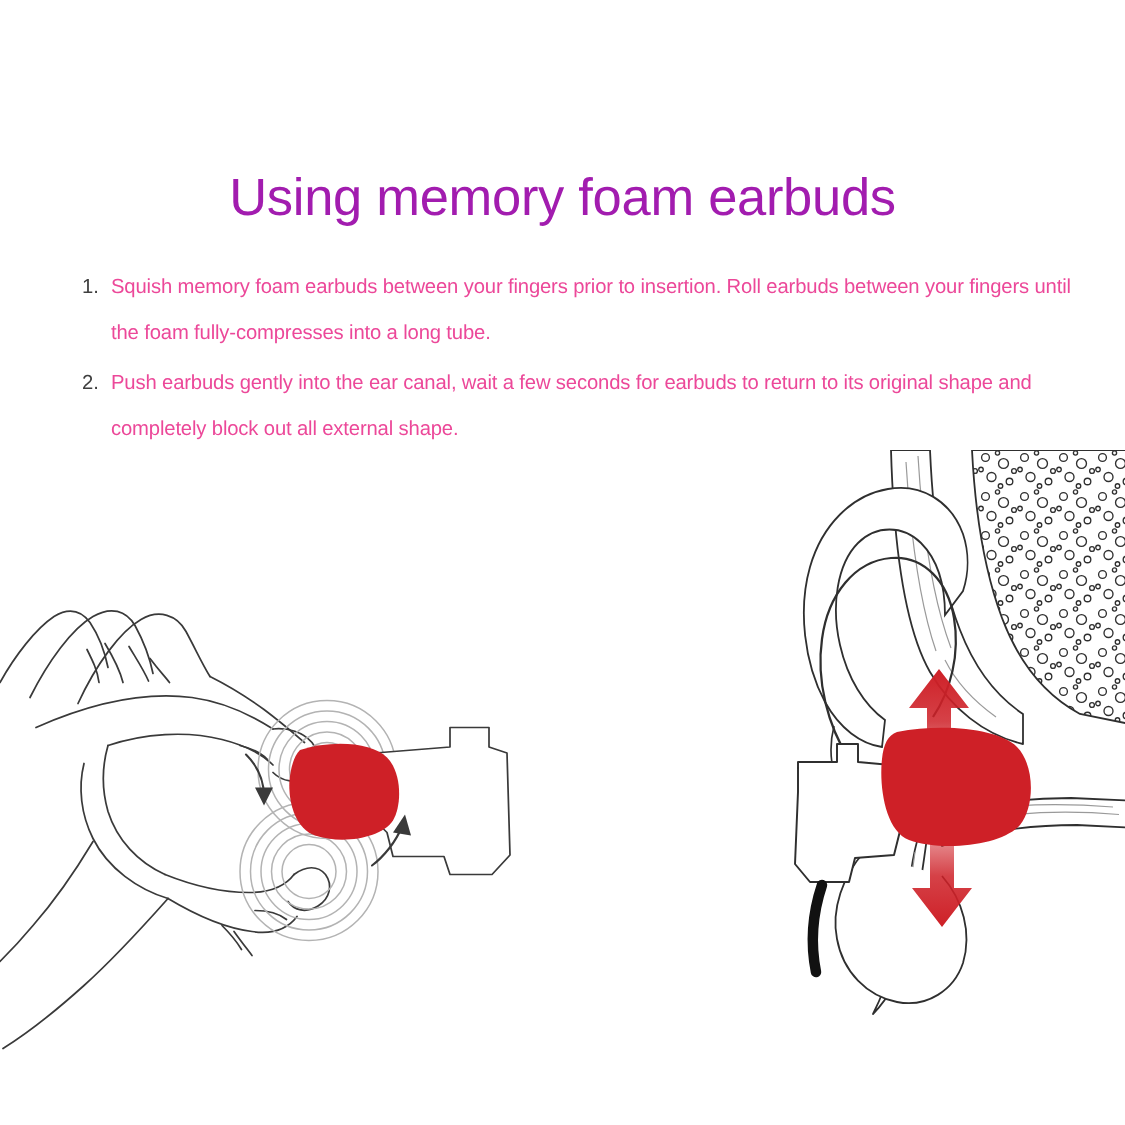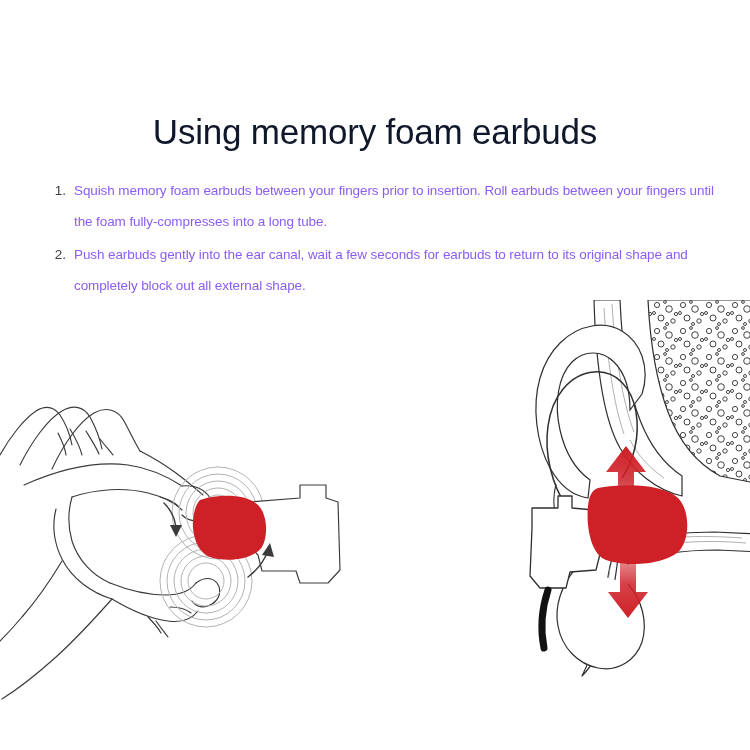--- a/index.html
+++ b/index.html
@@ -24,21 +24,21 @@
   
   .title {
     position: absolute;
     top: 110px;
     left: 0;
     width: 750px;
     text-align: center;
     font-size: 35px;
     line-height: 44px;
     font-weight: 400;
-    color: #0f172a;
+    color: #a21caf;
     letter-spacing: -0.2px;
     font-family: "Liberation Sans", sans-serif;
   }
 
   
   .instructions {
     position: absolute;
     top: 175px;
     left: 40px;
     width: 680px;
@@ -55,21 +55,21 @@
     line-height: 31px;
     color: #3f3f3f;
     text-align: right;
     padding-right: 8px;
     font-family: "Liberation Sans", sans-serif;
   }
   .step-text {
     flex: 1 1 auto;
     font-size: 13.5px;
     line-height: 31px;
-    color: #8b5cf6;
+    color: #ec4899;
     letter-spacing: -0.1px;
     font-family: "Liberation Sans", sans-serif;
   }
 
   
   .figure {
     position: absolute;
   }
   #fig-squeeze {
     left: 0px;

